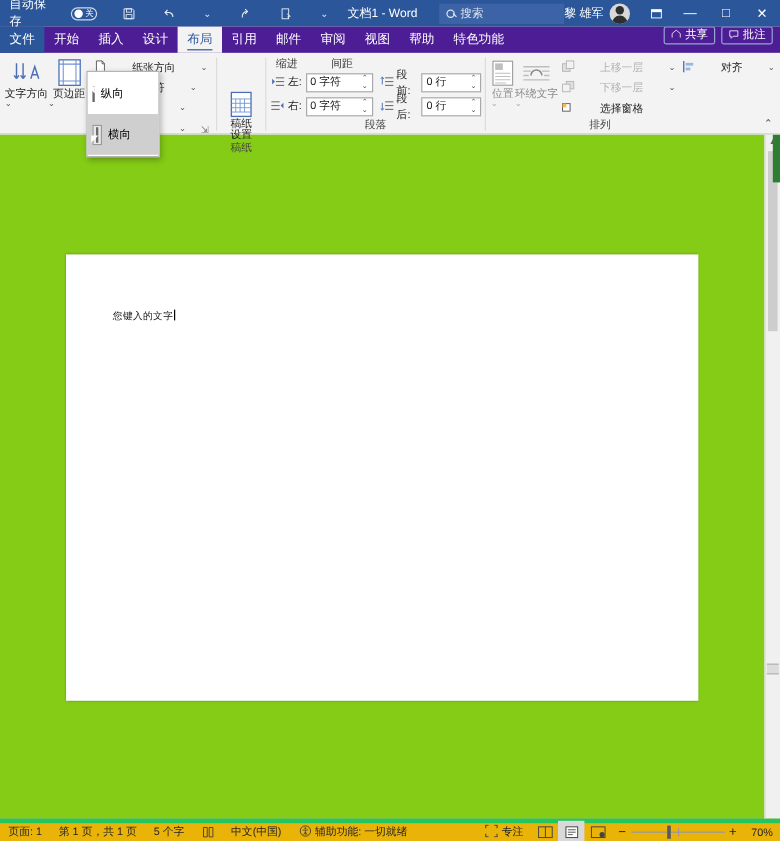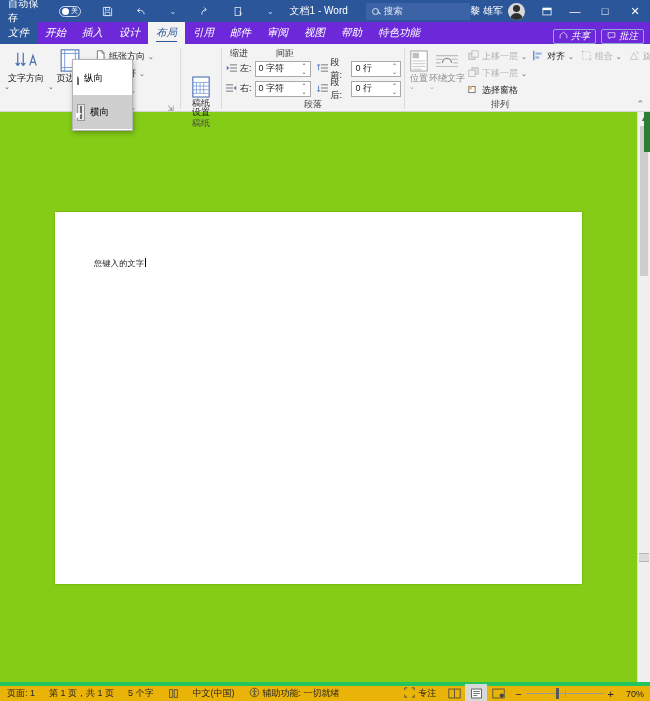--- a/index.html
+++ b/index.html
@@ -62,38 +62,38 @@
       background:#2e2e2e; left:2px; top:10px; }
   .wincmd {
     width: 30px; height: 22px; display: flex; align-items: center;
     justify-content: center; font-size: 11px; color: #fff;
   }
   .ribbon-display { width: 26px; height: 22px; display:flex;
       align-items:center; justify-content:center; font-size:10px; }
 
   
   .tabstrip {
-    height: 22px; background: #6d28d9;
+    height: 22px; background: #4c1d95;
     display: flex; align-items: stretch;
-    position: relative; z-index: 29; font-style: italic;
+    position: relative; z-index: 29;
   }
   .tab {
     padding: 0 8px; display: flex; align-items: center;
     font-size: 10.5px; color: #fff; white-space: nowrap;
     position: relative;
   }
   .tab.active {
     background: #f3f3f3; color: #2b579a; font-weight: normal;
   }
   .tab.active::after {
     content:""; position:absolute; left:8px; right:8px; bottom:2px;
     height:1.5px; background:#2b579a;
   }
   .tab.file { background:#2b579a; }
-  .tabstrip .right-btns { margin-left:auto; display:flex; align-items:flex-end; gap:5px; padding-right:6px; }
+  .tabstrip .right-btns { margin-left:auto; display:flex; align-items:flex-start; gap:5px; padding-right:6px; }
   .chip {
     border: 1px solid #8fa8cf; border-radius: 2px;
     padding: 1px 5px; font-size: 9.5px; color:#fff;
     display:flex; align-items:center; gap:3px; height:15px;
   }
 
   
   .ribbon {
     height: 68px; background: #f3f3f3;
     border-bottom: 1px solid #d4d4d4;
@@ -114,21 +114,21 @@
 
   .bigbtn {
     width: 44px; display:flex; flex-direction:column; 
     padding-top:2px; cursor:default;
   }
   .bigbtn .ico { height:24px; display:flex; align-items:flex-end; justify-content:center; }
   .bigbtn .lbl { font-size:9px; text-align:center; line-height:10px; margin-top:1px; white-space:nowrap;}
   .caret { font-size:7px; color:#555; line-height:7px; }
 
   .smallrow {
-    display:flex; align-items:center; gap:3px; height:16px;
+    display:flex; align-items:center; gap:21px; height:16px;
     padding:0 3px; white-space:nowrap; font-size:9px; cursor:default;
   }
   .smallrow.disabled { color:#b0b0b0; }
 
   .spin-wrap { display:flex; align-items:center; gap:3px; height:17px; }
   .spin {
     width: 56px; height: 16px; border:1px solid #a9a9a9; background:#fff;
     font-size:9px; display:flex; align-items:center; padding-left:3px;
     position:relative;
   }

